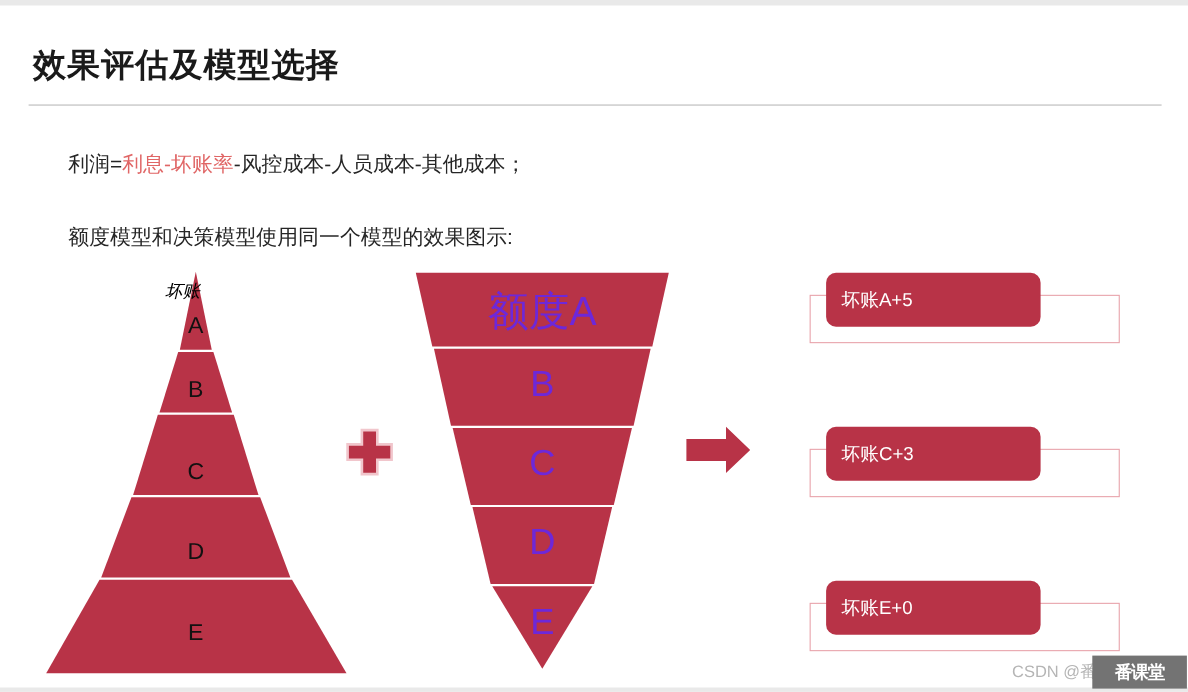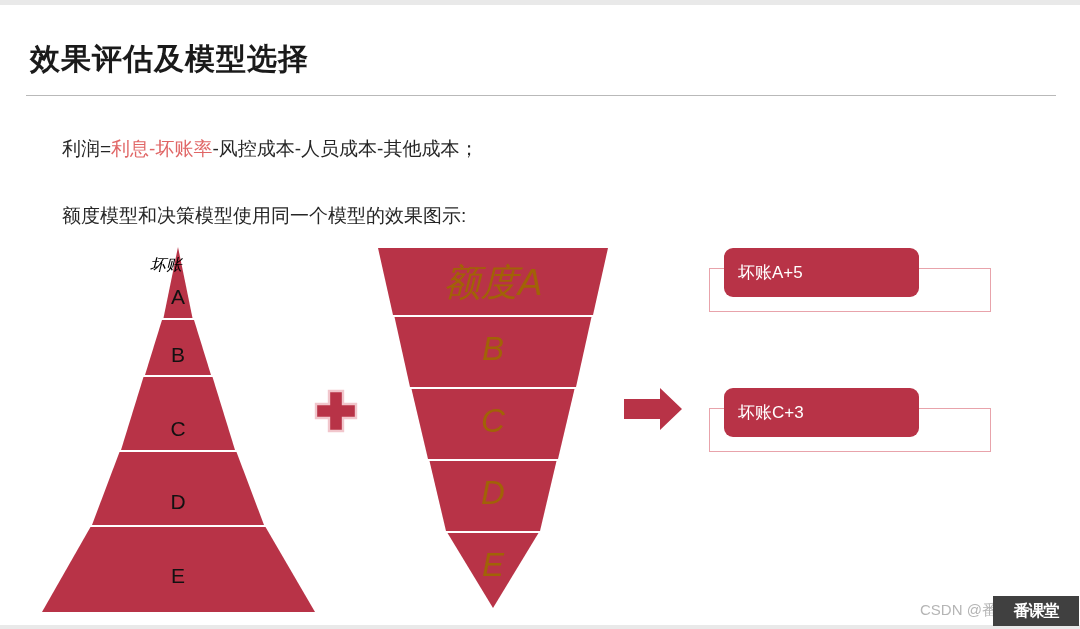--- a/index.html
+++ b/index.html
@@ -90,37 +90,36 @@
 
   
   .funnel-wrap {
     position: absolute;
     left: 372px; top: 245px;
     width: 246px; height: 370px;
   }
   .funnel-wrap svg { display: block; }
   .fun-letter {
     position: absolute;
-    color: #a16207;
+    color: #6d28d9;
     white-space: nowrap;
     transform: translateX(-50%);
-    font-style: italic;
   }
 
   
   .arrow {
     position: absolute;
     left: 622px; top: 386px;
     width: 62px; height: 46px;
   }
 
   
   .result-row {
     position: absolute;
-    left: 709px;
+    left: 736px;
     width: 332px;
     height: 62px;
   }
   .row-outline {
     position: absolute;
     left: 0; top: 20px;
     width: 282px; height: 44px;
     border: 1.6px solid #e8a3ab;
     background: transparent;
   }
@@ -159,21 +158,21 @@
     left: 920px; top: 601px;
     font-size: 15px;
     color: #b5b5b5;
     white-space: nowrap;
     pointer-events: none;
   }
   .wm-badge {
     position: absolute;
     left: 993px; top: 596px;
     width: 86px; height: 30px;
-    background: #404040;
+    background: #737373;
     color: #ffffff;
     font-size: 16px;
     font-weight: bold;
     display: flex;
     align-items: center;
     justify-content: center;
     letter-spacing: -1px;
     pointer-events: none;
   }
 </style>
@@ -252,19 +251,25 @@
 
 
   <div class="result-row" style="top:388px;">
     <div class="row-outline"></div>
     <div class="row-chip">
       <span class="row-chip-label">坏账C+3</span>
     </div>
   </div>
 
 
+  <div class="result-row" style="top:528px;">
+    <div class="row-outline"></div>
+    <div class="row-chip">
+      <span class="row-chip-label">坏账E+0</span>
+    </div>
+  </div>
 
 
   <div class="wm-csdn">CSDN @番课堂</div>
 
   <div class="wm-badge">番课堂</div>
 
 </div>
 
 </body></html>

